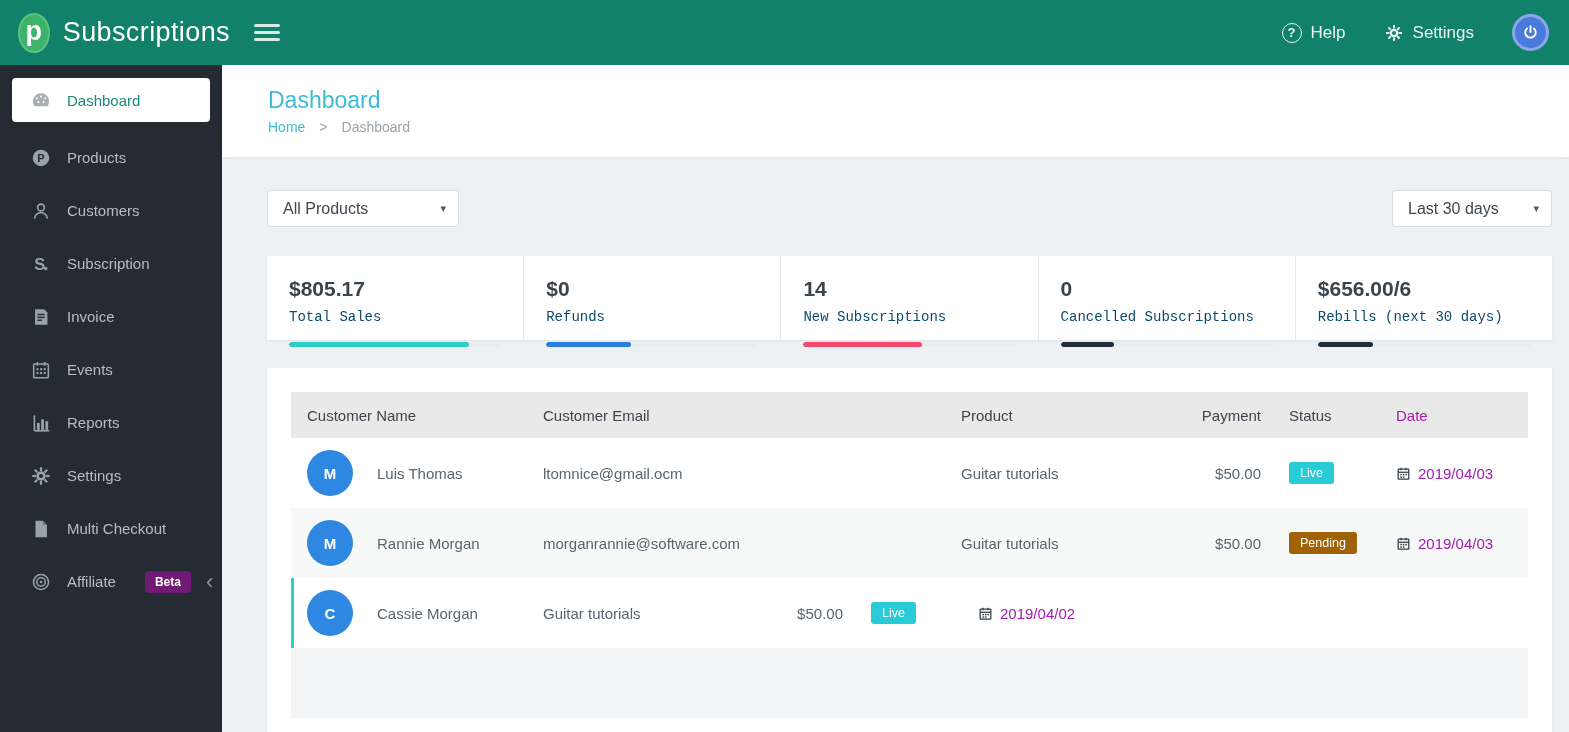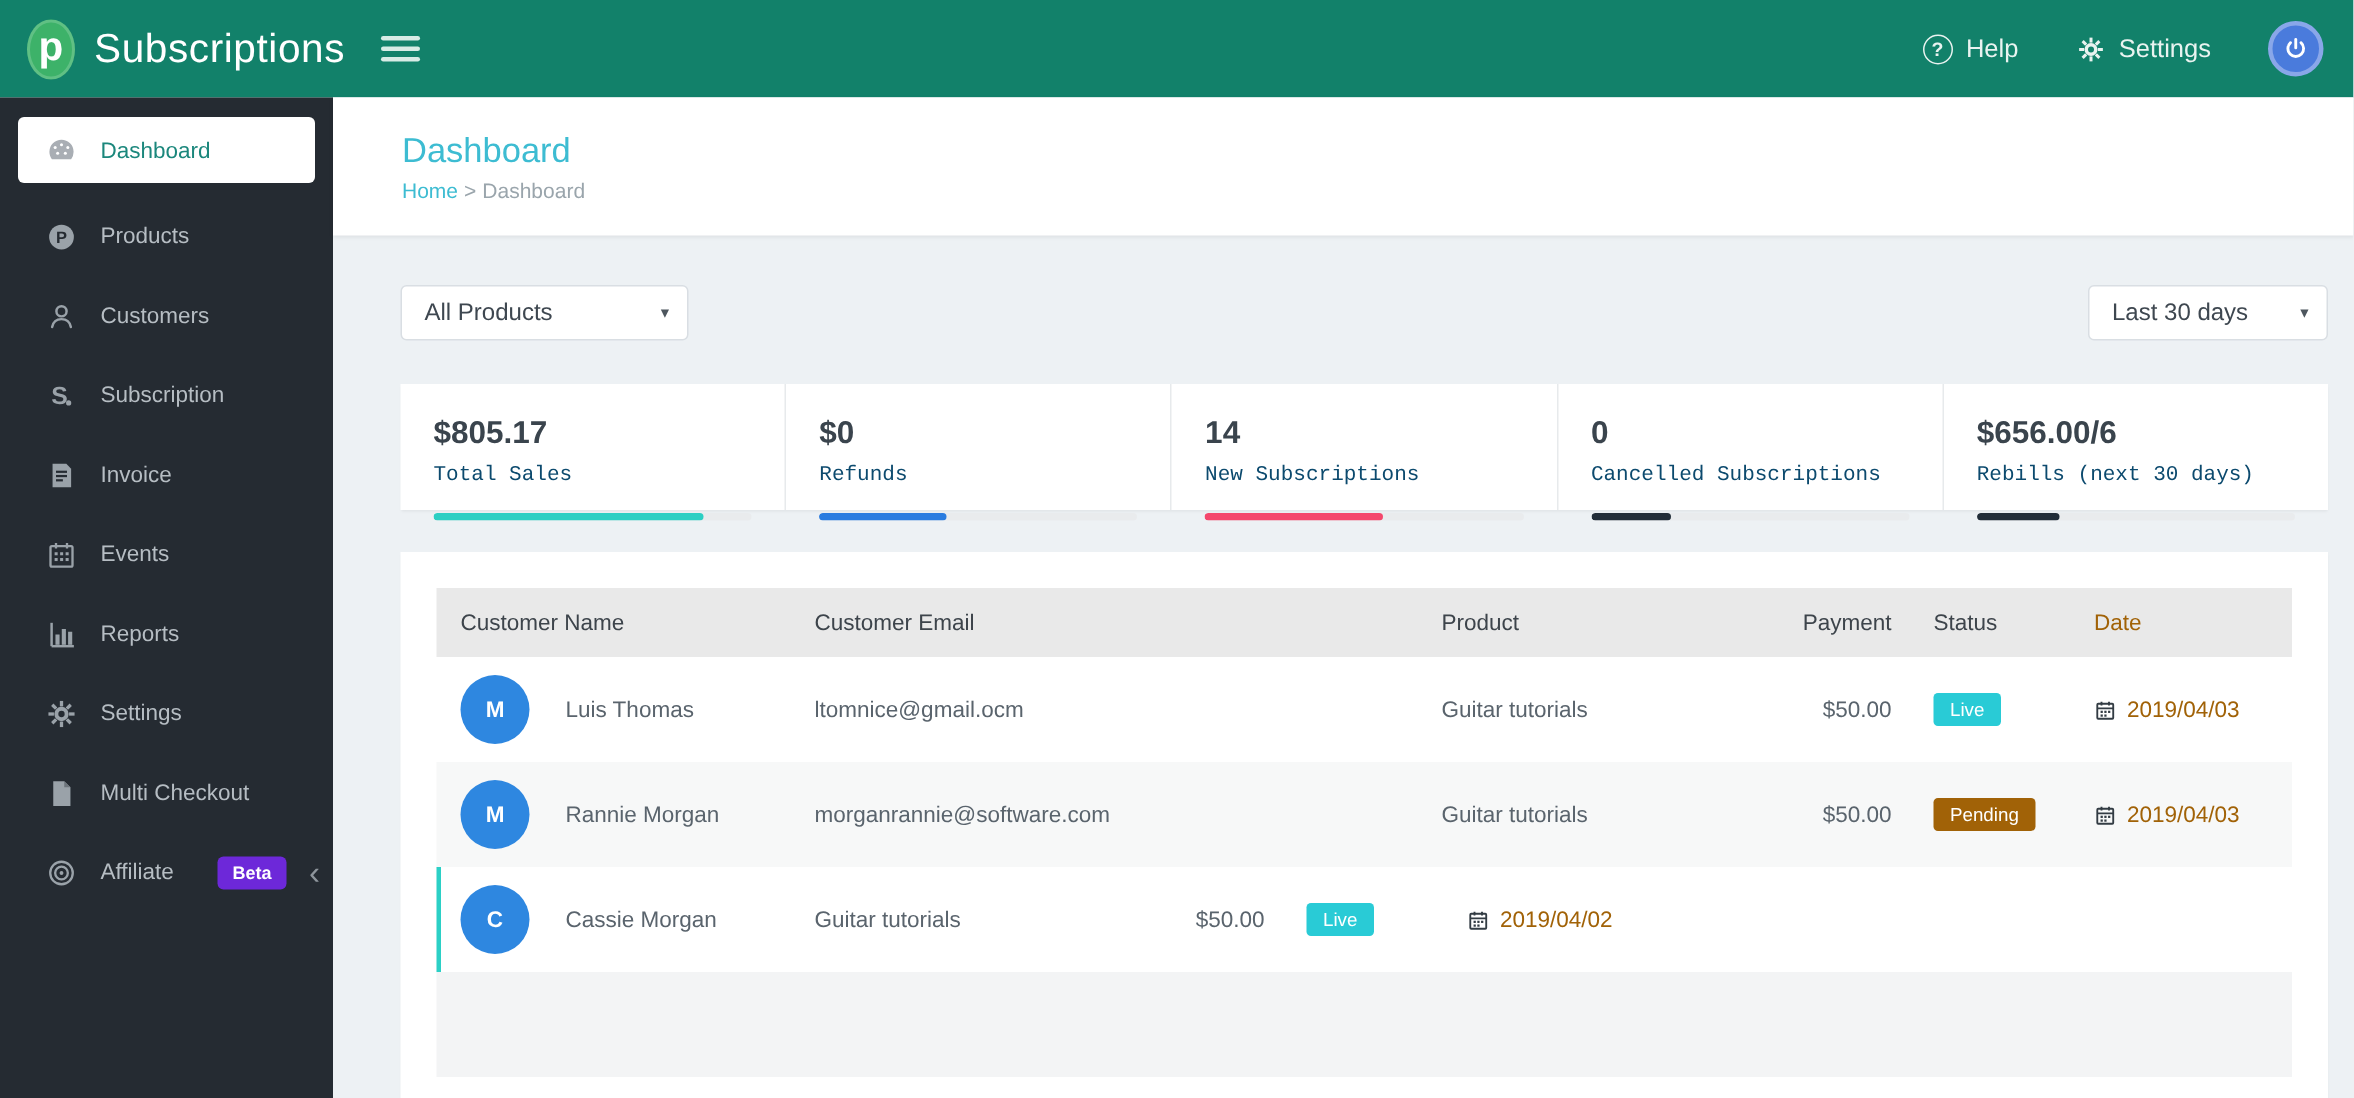--- a/index.html
+++ b/index.html
@@ -31,21 +31,21 @@
   .side-item { height:53px; display:flex; align-items:center; gap:15px; padding:0 14px 0 30px; color:#b6bdc3; font-size:15px; cursor:pointer; }
   .side-item .si-ic { width:22px; height:22px; color:#9aa2a9; display:flex; align-items:center; justify-content:center; flex-shrink:0; }
   .side-item.active { background:#fff; border-radius:4px; height:44px; margin:0 12px 9px 12px; padding:0 14px 0 18px; color:#1b877c; font-size:15px; }
   .side-item.active .si-ic { color:#a9aeb4; }
   .beta { background:#2cc6dd; color:#fff; font-size:12px; font-weight:bold; padding:4px 10px; border-radius:4px; margin-left:14px; }
   .chev { margin-left:auto; color:#8e959c; font-size:22px; line-height:1; cursor:pointer; }
 
   .main { flex:1; min-width:0; display:flex; flex-direction:column; background:#edf1f4; }
   .pagehead { background:#fff; height:92px; flex-shrink:0; padding-left:46px; display:flex; flex-direction:column; justify-content:center; gap:5px; box-shadow:0 1px 3px rgba(0,0,0,.08); position:relative; z-index:2; }
   .pagehead h1 { margin:0; font-size:23px; font-weight:500; color:#3dbcd2; }
-  .crumbs { display:flex; align-items:center; gap:4px; font-size:14px; color:#9aa5ac; }
+  .crumbs { display:flex; align-items:center; gap:14px; font-size:14px; color:#9aa5ac; }
   .crumbs a { color:#3dbcd2; text-decoration:none; cursor:pointer; }
 
   .content { padding:33px 17px 0 45px; }
 
   
   .filters { display:flex; justify-content:space-between; gap:24px; }
   .select { background:#fff; border:1px solid #d9dee3; border-radius:4px; height:37px; width:192px; display:flex; align-items:center; justify-content:space-between; padding:0 12px 0 15px; font-size:16px; color:#3e4750; cursor:pointer; }
   .select.narrow { width:160px; }
   .caret { font-size:11px; color:#4d565e; }
 
@@ -64,21 +64,21 @@
   .thead { display:flex; align-items:center; height:46px; background:#e9e9e9; font-size:15px; font-weight:normal; color:#3d444b; border-left:3px solid transparent; }
   .trow { display:flex; align-items:center; height:70px; font-size:15px; color:#5a646d; background:#fff; border-left:3px solid transparent; cursor:pointer; }
   .trow.alt { background:#f7f8f8; }
   .trow.active-row { border-left-color:#2bd0c6; }
   .trow.partial { background:#f3f4f5; cursor:default; }
   .c-name { width:249px; padding-left:13px; display:flex; align-items:center; gap:24px; }
   .c-email { width:418px; }
   .c-product { width:230px; }
   .c-payment { width:70px; text-align:right; }
   .c-status { width:135px; padding-left:28px; }
-  .c-date { flex:1; display:flex; align-items:center; gap:7px; color:#a16207; }
+  .c-date { flex:1; display:flex; align-items:center; gap:7px; color:#a21caf; }
   .avatar { width:46px; height:46px; border-radius:50%; background:#2e87e0; color:#fff; font-size:15px; font-weight:bold; display:flex; align-items:center; justify-content:center; flex-shrink:0; }
   .badge { display:inline-block; padding:4px 11px; border-radius:3px; color:#fff; font-size:12.5px; }
   .cal-ic { display:flex; color:#333c44; }
 </style>
 </head>
 <body>
 
 <div class="app">
 
   <header class="topbar" style="background: rgb(18, 129, 106);">
@@ -241,21 +241,21 @@
       </div>
       <div class="side-item">
         <span class="si-ic">
           <svg viewBox="0 0 24 24" width="22" height="22">
               <circle cx="12" cy="12" r="8.2" fill="none" stroke="currentColor" stroke-width="1.7"></circle>
               <circle cx="12" cy="12" r="4.6" fill="none" stroke="currentColor" stroke-width="1.7"></circle>
               <circle cx="12" cy="12" r="1.4" fill="currentColor"></circle>
             </svg>
         </span>
         <span>Affiliate</span>
-        <span class="beta" style="background: #6d28d9;">Beta</span>
+        <span class="beta" style="background: #701a75;">Beta</span>
         <span class="chev">‹</span>
       </div>
     </aside>
 
     <main class="main">
       <div class="pagehead">
         <h1>Dashboard</h1>
         <div class="crumbs">
           <a>Home</a>
           <span>&gt;</span>

